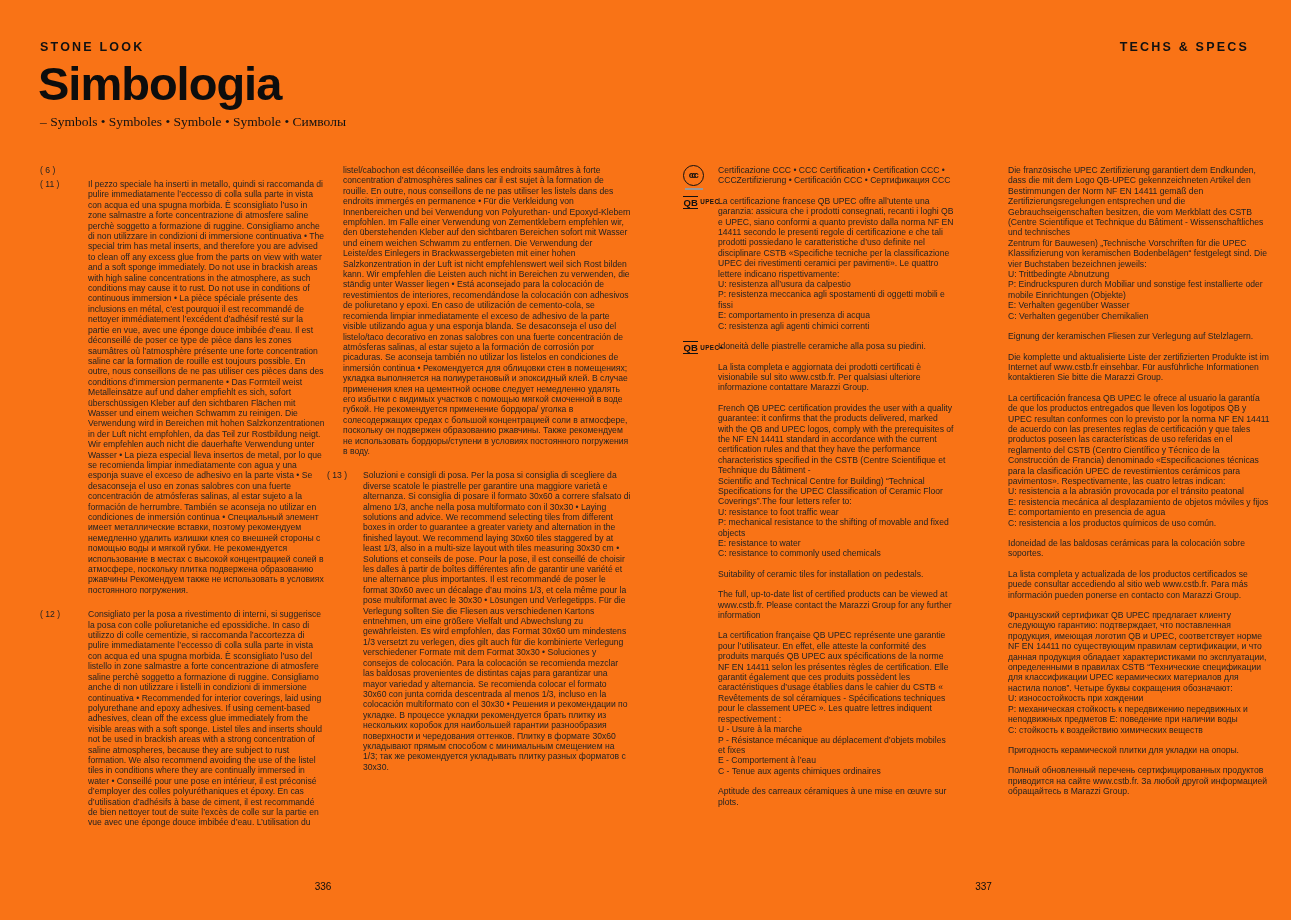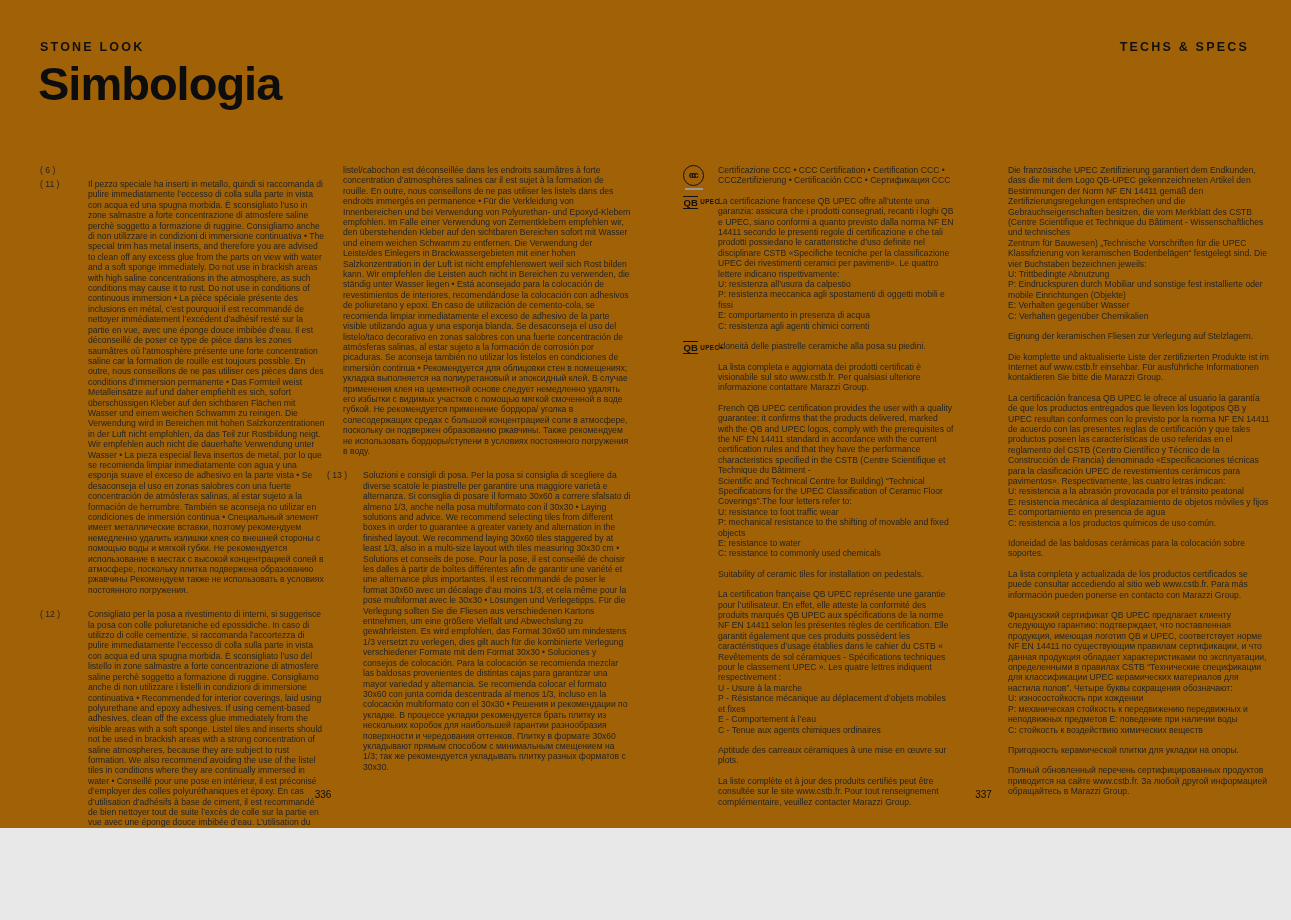--- a/index.html
+++ b/index.html
@@ -1,17 +1,17 @@
 <!DOCTYPE html>
 <html><head>
 <meta charset="utf-8">
 <style>
   html,body{margin:0;padding:0;background:#e8e8e8;}
   .spread{
-    position:relative;width:1291px;height:828px;background:#a16207;
+    position:relative;width:1291px;height:920px;background:#f97316;
     font-family:"Liberation Sans",sans-serif;color:#1c1c1c;overflow:hidden;
     box-shadow:0 0 4px rgba(0,0,0,.15);
   }
   
   .kicker{position:absolute;top:40px;font-size:12.5px;font-weight:600;letter-spacing:2.2px;color:#111;}
   .kicker.left{left:40px;}
   .kicker.right{right:42px;text-align:right;}
   .title{position:absolute;left:38px;top:56px;margin:0;font-size:47px;font-weight:700;letter-spacing:-1px;color:#0d0d0d;}
   .subtitle{position:absolute;left:40px;top:114px;font-family:"Liberation Serif",serif;font-size:13.5px;color:#111;}
 
@@ -51,20 +51,21 @@
   .pagenum.pr{left:661px;width:645px;text-align:center;}
 </style>
 </head>
 <body>
 
 <div class="spread">
 
   <div class="kicker left">STONE LOOK</div>
   <div class="kicker right">TECHS &amp; SPECS</div>
   <h1 class="title">Simbologia</h1>
+  <div class="subtitle">– Symbols • Symboles • Symbole • Symbole • Символы</div>
 
   <div class="col col1">
     <div class="item">
       <span class="num">( 6 )</span>
     </div>
     <div class="item">
       <span class="num">( 11 )</span>
       <p class="text">Il pezzo speciale ha inserti in metallo, quindi si raccomanda di pulire immediatamente l’eccesso di colla sulla parte in vista con acqua ed una spugna morbida. È sconsigliato l’uso in zone salmastre a forte concentrazione di atmosfere saline perchè soggetto a formazione di ruggine. Consigliamo anche di non utilizzare in condizioni di immersione continuativa • The special trim has metal inserts, and therefore you are advised to clean off any excess glue from the parts on view with water and a soft sponge immediately. Do not use in brackish areas with high saline concentrations in the atmosphere, as such conditions may cause it to rust. Do not use in conditions of continuous immersion • La pièce spéciale présente des inclusions en métal, c’est pourquoi il est recommandé de nettoyer immédiatement l’excédent d’adhésif resté sur la partie en vue, avec une éponge douce imbibée d’eau. Il est déconseillé de poser ce type de pièce dans les zones saumâtres où l’atmosphère présente une forte concentration saline car la formation de rouille est toujours possible. En outre, nous conseillons de ne pas utiliser ces pièces dans des conditions d’immersion permanente • Das Formteil weist Metalleinsätze auf und daher empfiehlt es sich, sofort überschüssigen Kleber auf den sichtbaren Flächen mit Wasser und einem weichen Schwamm zu reinigen. Die Verwendung wird in Bereichen mit hohen Salzkonzentrationen in der Luft nicht empfohlen, da das Teil zur Rostbildung neigt. Wir empfehlen auch nicht die dauerhafte Verwendung unter Wasser • La pieza especial lleva insertos de metal, por lo que se recomienda limpiar inmediatamente con agua y una esponja suave el exceso de adhesivo en la parte vista • Se desaconseja el uso en zonas salobres con una fuerte concentración de atmósferas salinas, al estar sujeto a la formación de herrumbre. También se aconseja no utilizar en condiciones de inmersión continua • Специальный элемент имеет металлические вставки, поэтому рекомендуем немедленно удалить излишки клея со внешней стороны с помощью воды и мягкой губки. Не рекомендуется использование в местах с высокой концентрацией солей в атмосфере, поскольку плитка подвержена образованию ржавчины Рекомендуем также не использовать в условиях постоянного погружения.</p>
     </div>
     <div class="item">
@@ -112,27 +113,27 @@
 
     <div class="cert-row">
       <p class="text">La lista completa e aggiornata dei prodotti certificati è visionabile sul sito www.cstb.fr. Per qualsiasi ulteriore informazione contattare Marazzi Group.</p>
       <p class="text">French QB UPEC certification provides the user with a quality guarantee: it confirms that the products delivered, marked with the QB and UPEC logos, comply with the prerequisites of the NF EN 14411 standard in accordance with the current certification rules and that they have the performance characteristics specified in the CSTB (Centre Scientifique et Technique du Bâtiment -
 Scientific and Technical Centre for Building) “Technical Specifications for the UPEC Classification of Ceramic Floor Coverings”.The four letters refer to:
 U: resistance to foot traffic wear
 P: mechanical resistance to the shifting of movable and fixed objects
 E: resistance to water
 C: resistance to commonly used chemicals</p>
       <p class="text">Suitability of ceramic tiles for installation on pedestals.</p>
+      <p class="text">The full, up-to-date list of certified products can be viewed at www.cstb.fr. Please contact the Marazzi Group for any further information</p>
       <p class="text">La certification française QB UPEC représente une garantie pour l’utilisateur. En effet, elle atteste la conformité des produits marqués QB UPEC aux spécifications de la norme NF EN 14411 selon les présentes règles de certification. Elle garantit également que ces produits possèdent les caractéristiques d’usage établies dans le cahier du CSTB « Revêtements de sol céramiques - Spécifications techniques pour le classement UPEC ». Les quatre lettres indiquent respectivement :
 U - Usure à la marche
 P - Résistance mécanique au déplacement d’objets mobiles et fixes
 E - Comportement à l’eau
 C - Tenue aux agents chimiques ordinaires</p>
       <p class="text">Aptitude des carreaux céramiques à une mise en œuvre sur plots.</p>
-      <p class="text">La liste complète et à jour des produits certifiés peut être consultée sur le site www.cstb.fr. Pour tout renseignement complémentaire, veuillez contacter Marazzi Group.</p>
     </div>
   </div>
 
   <div class="col col4">
     <p>Die französische UPEC Zertifizierung garantiert dem Endkunden, dass die mit dem Logo QB-UPEC gekennzeichneten Artikel den Bestimmungen der Norm NF EN 14411 gemäß den Zertifizierungsregelungen entsprechen und die Gebrauchseigenschaften besitzen, die vom Merkblatt des CSTB (Centre Scientifique et Technique du Bâtiment - Wissenschaftliches und technisches
 Zentrum für Bauwesen) „Technische Vorschriften für die UPEC Klassifizierung von keramischen Bodenbelägen“ festgelegt sind. Die vier Buchstaben bezeichnen jeweils:
 U: Trittbedingte Abnutzung
 P: Eindruckspuren durch Mobiliar und sonstige fest installierte oder mobile Einrichtungen (Objekte)
 E: Verhalten gegenüber Wasser
 C: Verhalten gegenüber Chemikalien</p>

